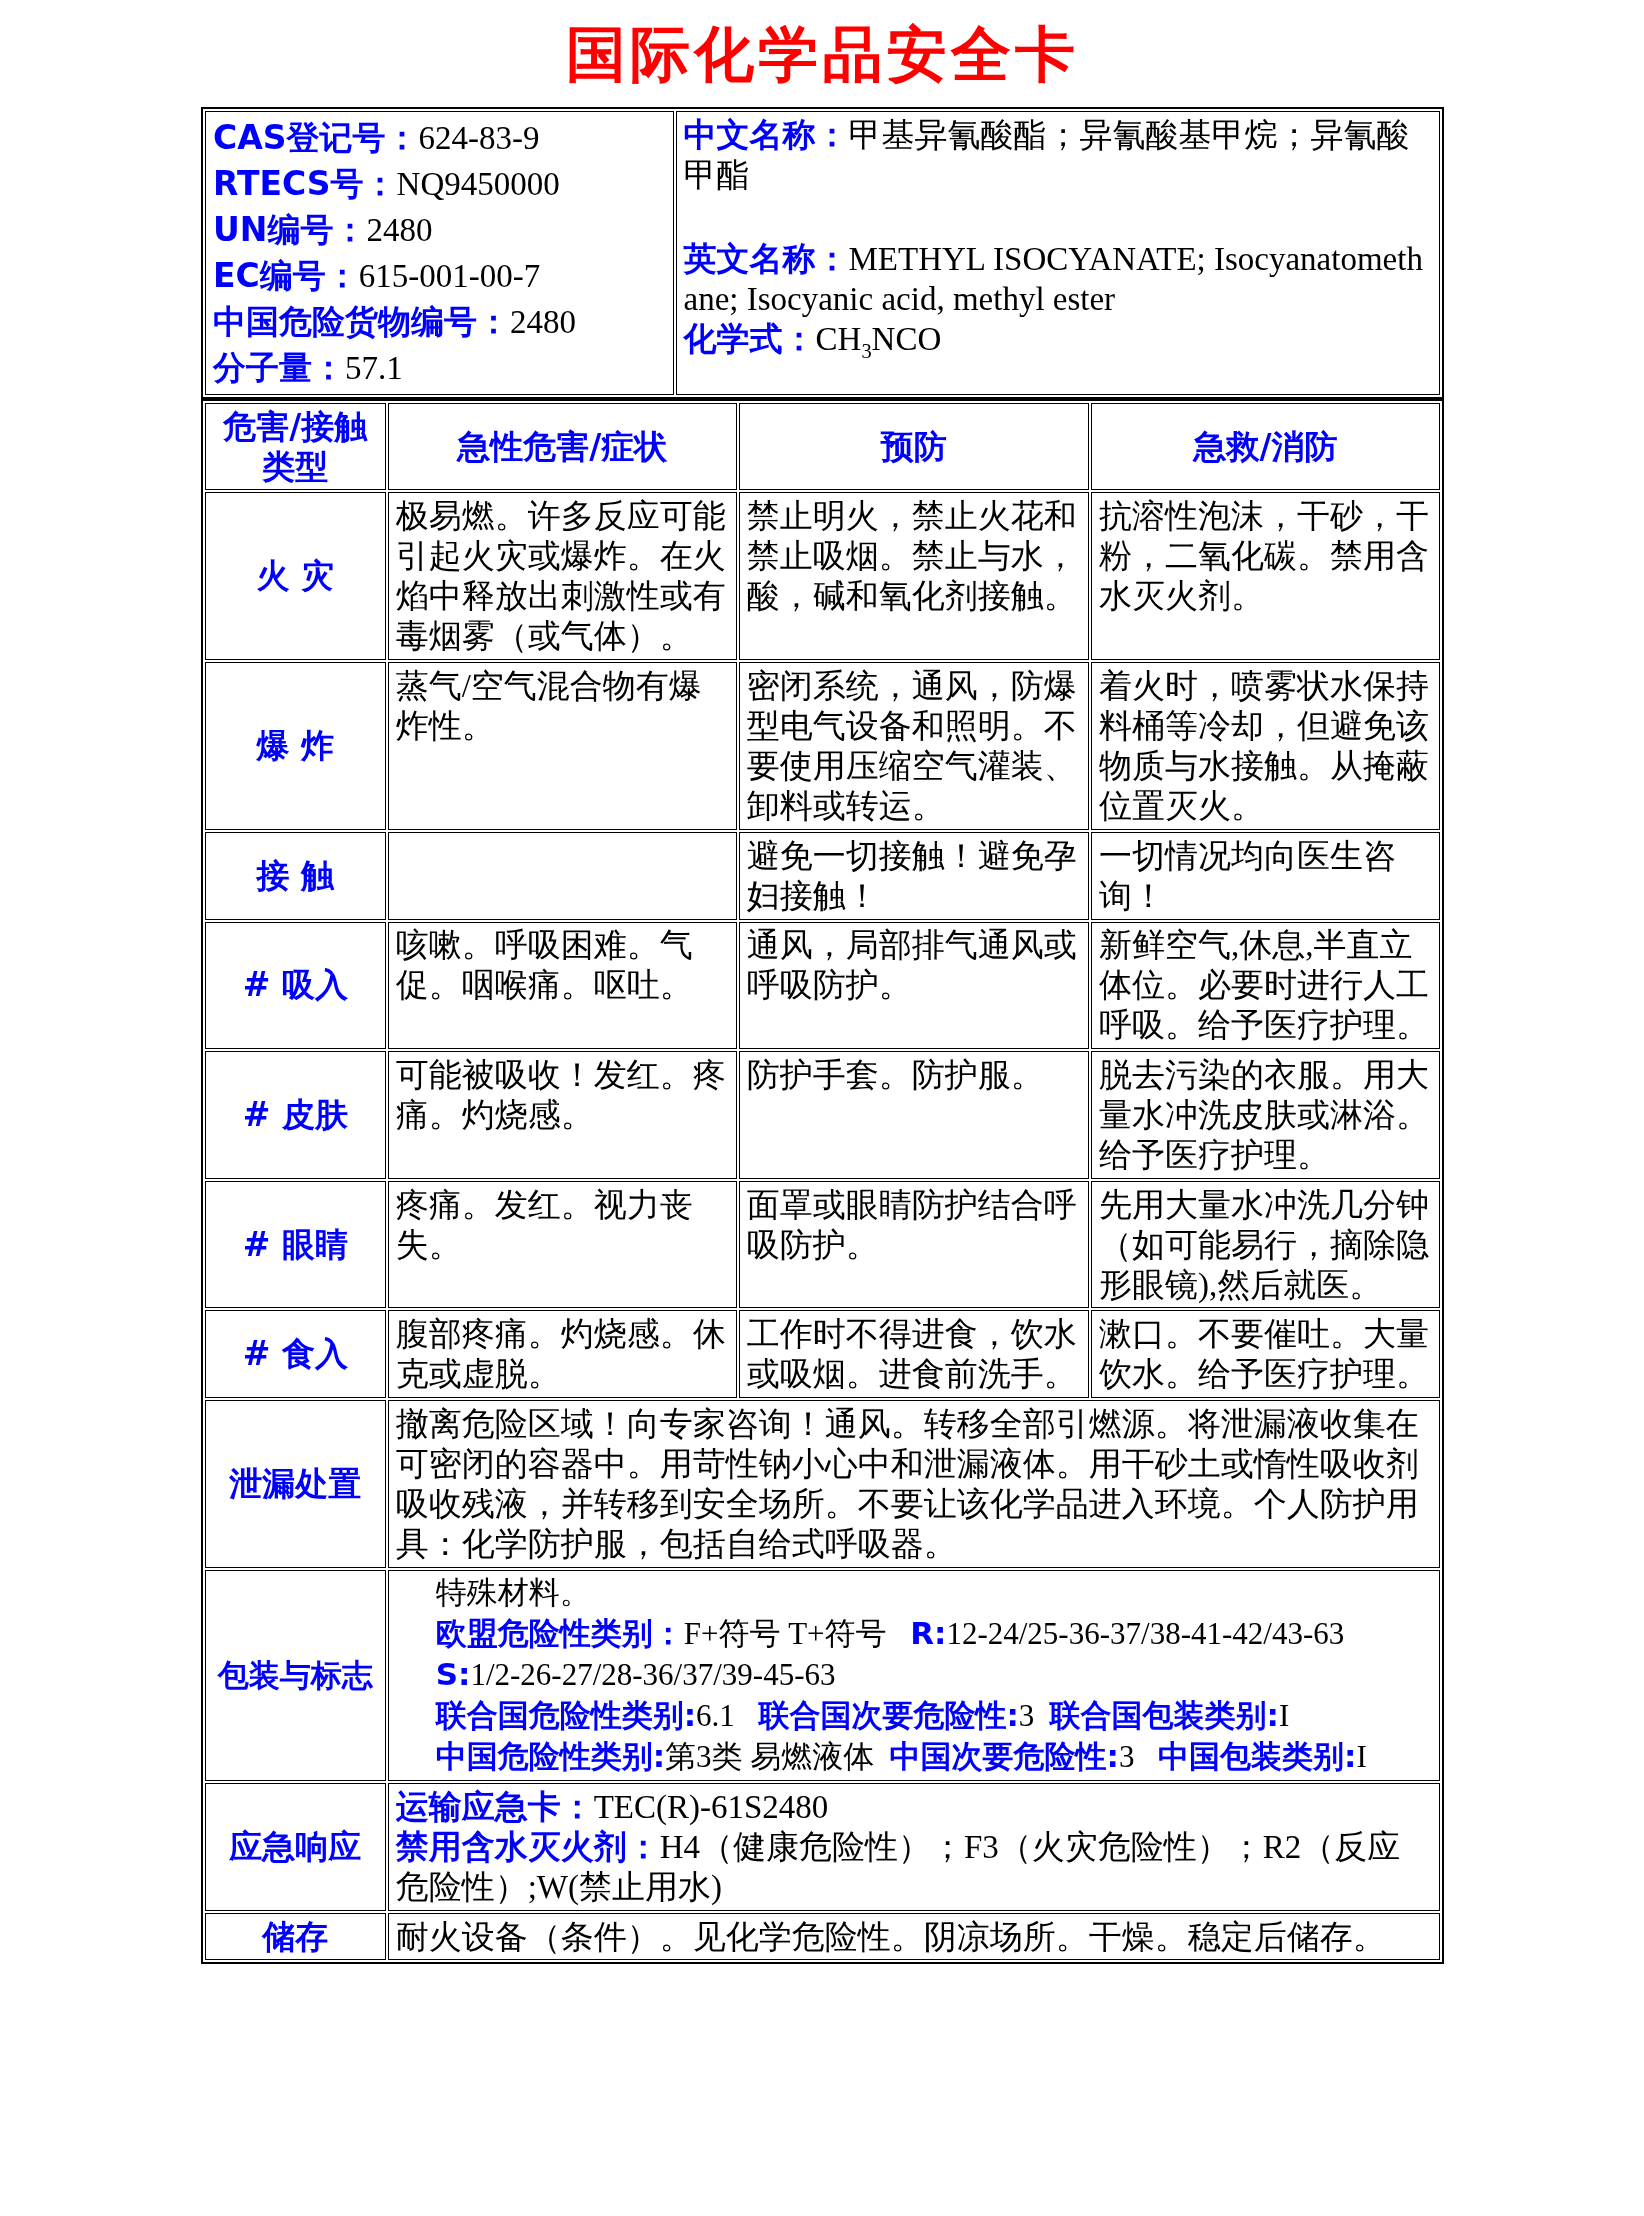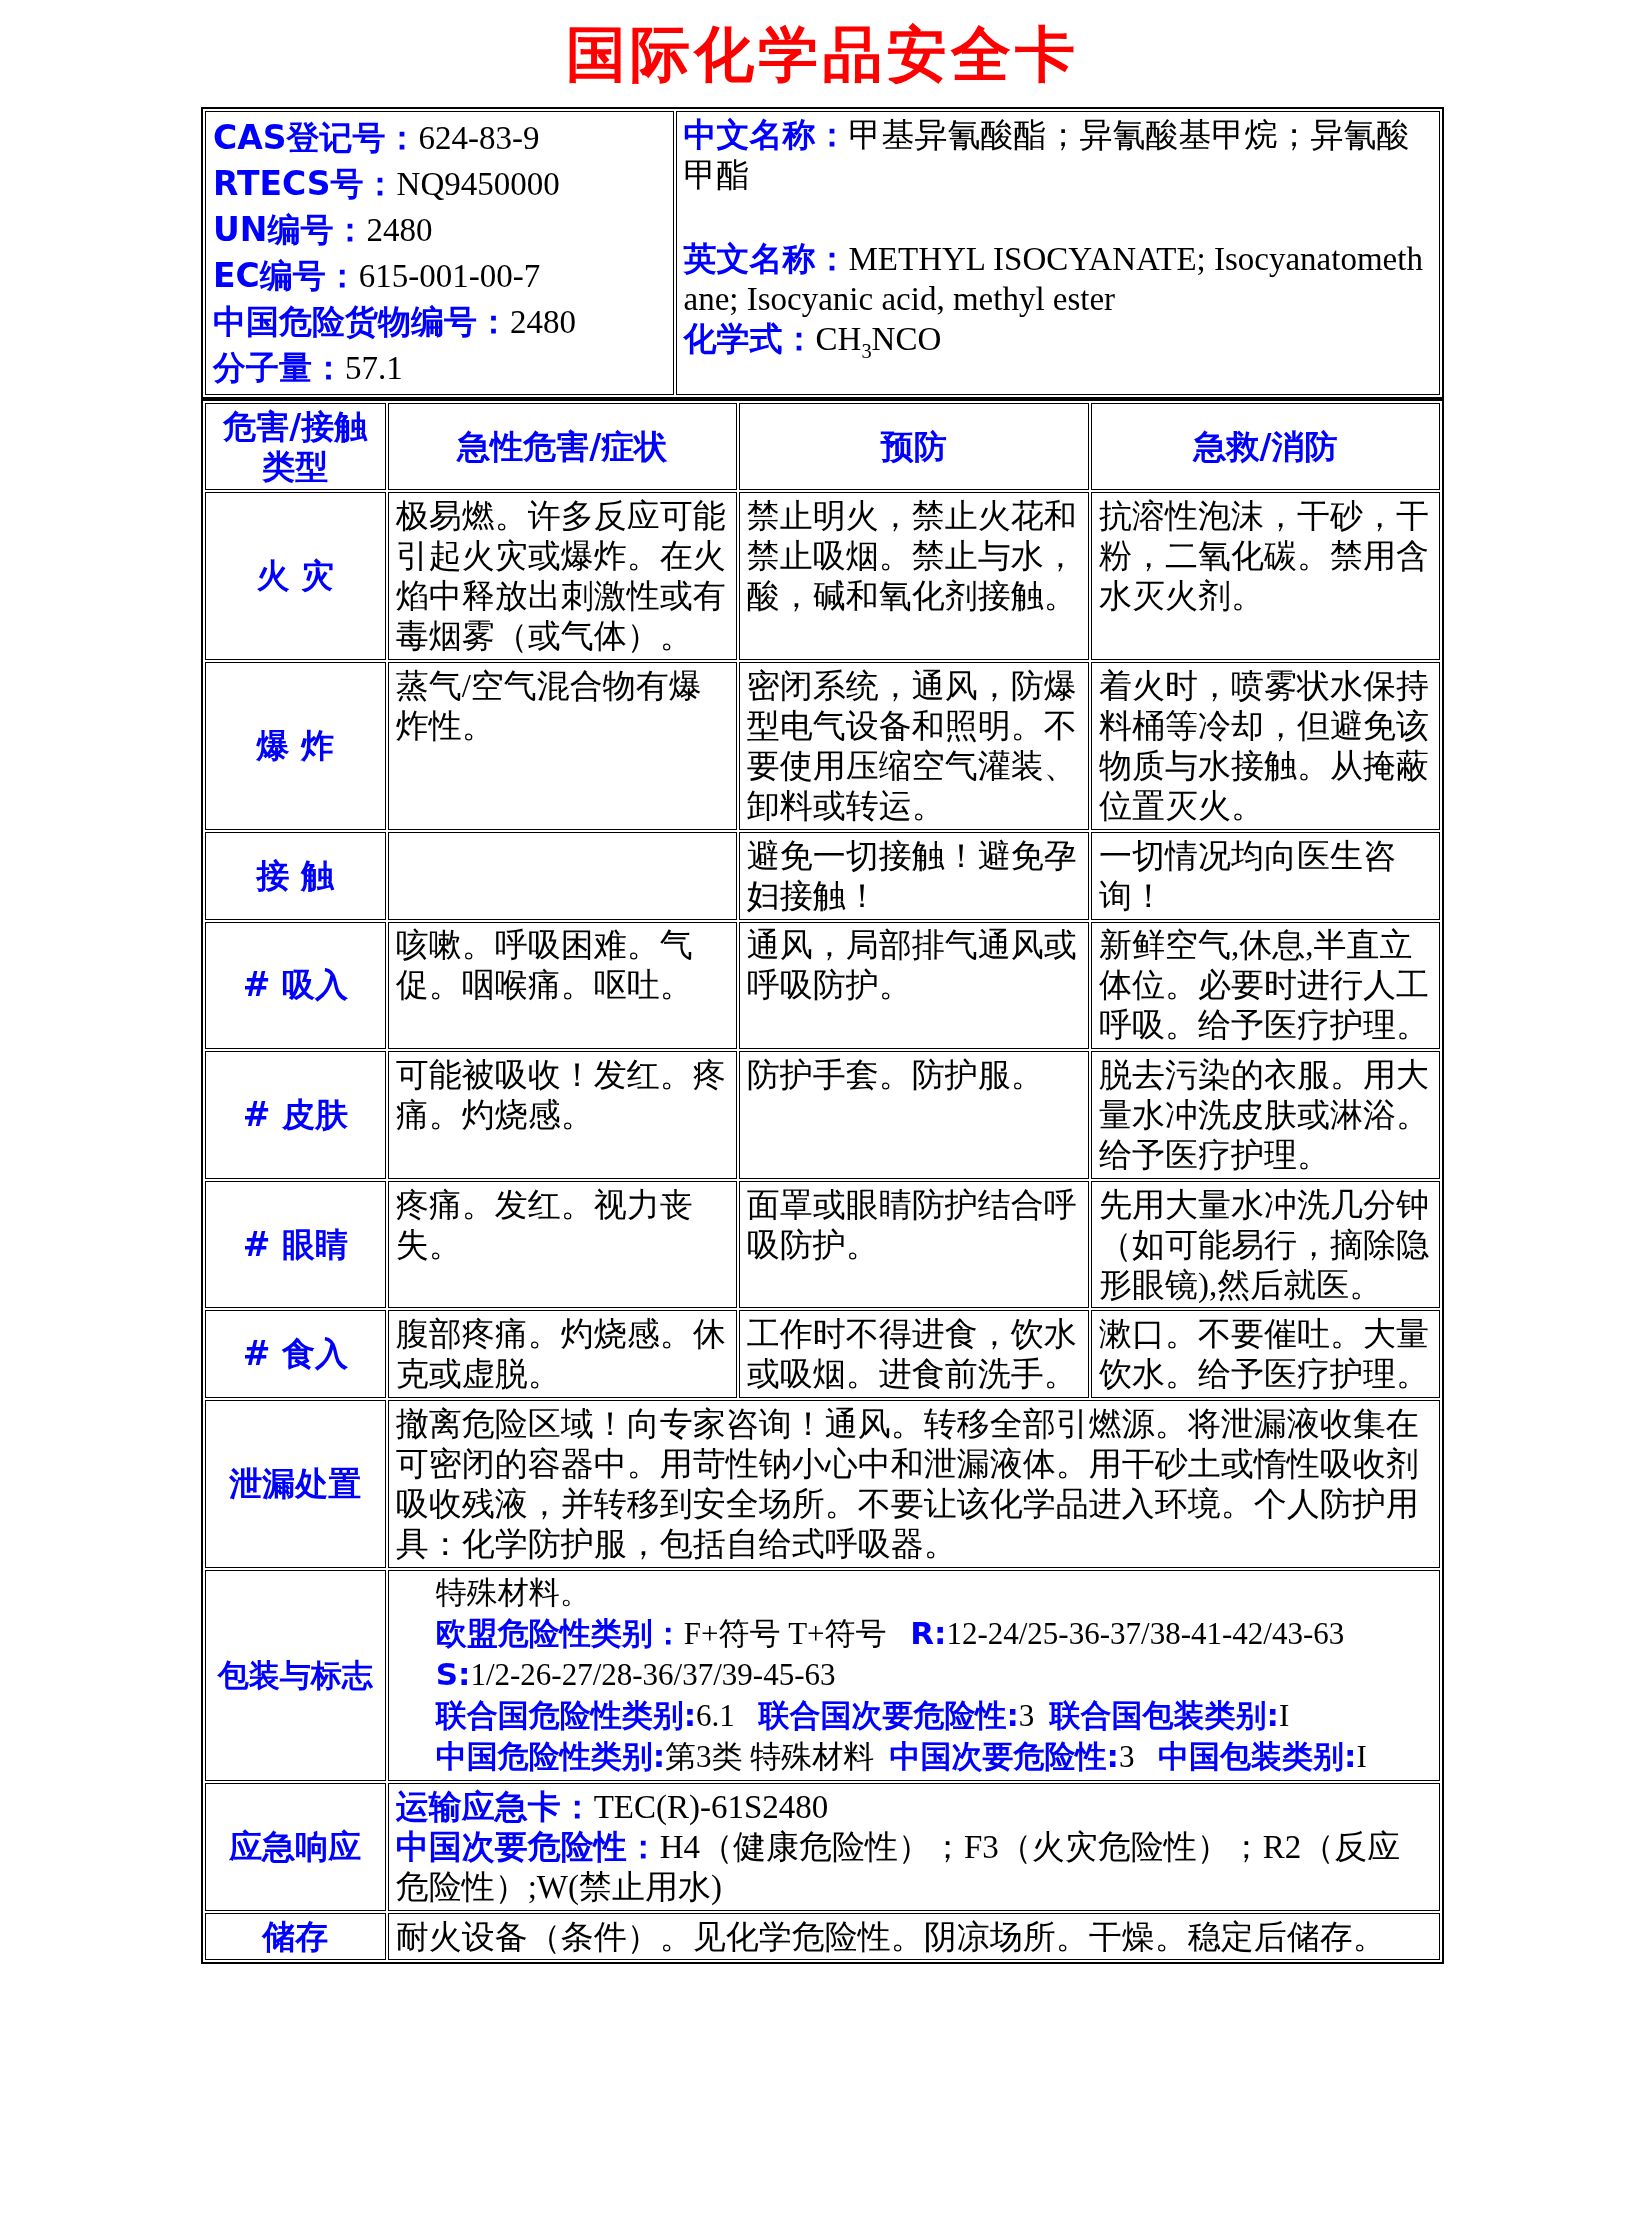--- a/index.html
+++ b/index.html
@@ -186,33 +186,33 @@
         <div class="pk">
           <span class="lbl">欧盟危险性类别：</span><span>F+符号 T+符号</span><span class="gap1"></span><span class="lbl">R:</span><span>12-24/25-36-37/38-41-42/43-63</span>
         </div>
         <div class="pk">
           <span class="lbl">S:</span><span>1/2-26-27/28-36/37/39-45-63</span>
         </div>
         <div class="pk">
           <span class="lbl">联合国危险性类别:</span><span>6.1</span><span class="gap1"></span><span class="lbl">联合国次要危险性:</span><span>3</span><span class="gap2"></span><span class="lbl">联合国包装类别:</span><span>I</span>
         </div>
         <div class="pk">
-          <span class="lbl">中国危险性类别:</span><span>第3类 特殊材料</span><span class="gap2"></span><span class="lbl">中国次要危险性:</span><span>3</span><span class="gap1"></span><span class="lbl">中国包装类别:</span><span>I</span>
+          <span class="lbl">中国危险性类别:</span><span>第3类 易燃液体</span><span class="gap2"></span><span class="lbl">中国次要危险性:</span><span>3</span><span class="gap1"></span><span class="lbl">中国包装类别:</span><span>I</span>
         </div>
       </td>
     </tr>
 
     <tr style="height:123px">
       <td class="cat"><span class="lbl">应急响应</span></td>
       <td colspan="3">
         <div>
           <span class="lbl">运输应急卡：</span><span>TEC(R)-61S2480</span>
         </div>
         <div>
-          <span class="lbl">中国次要危险性：</span><span>H4（健康危险性）；F3（火灾危险性）；R2（反应危险性）;W(禁止用水)</span>
+          <span class="lbl">禁用含水灭火剂：</span><span>H4（健康危险性）；F3（火灾危险性）；R2（反应危险性）;W(禁止用水)</span>
         </div>
       </td>
     </tr>
 
     <tr style="height:47px">
       <td class="cat"><span class="lbl">储存</span></td>
       <td colspan="3">耐火设备（条件）。见化学危险性。阴凉场所。干燥。稳定后储存。</td>
     </tr>
   </tbody>
     </table>

